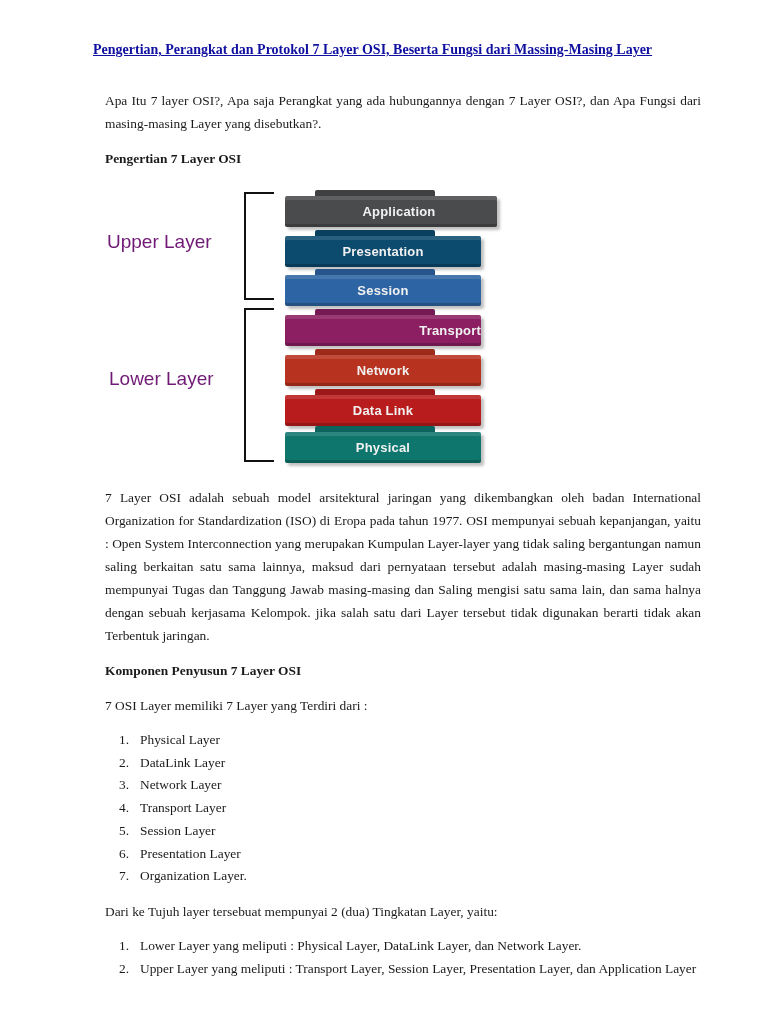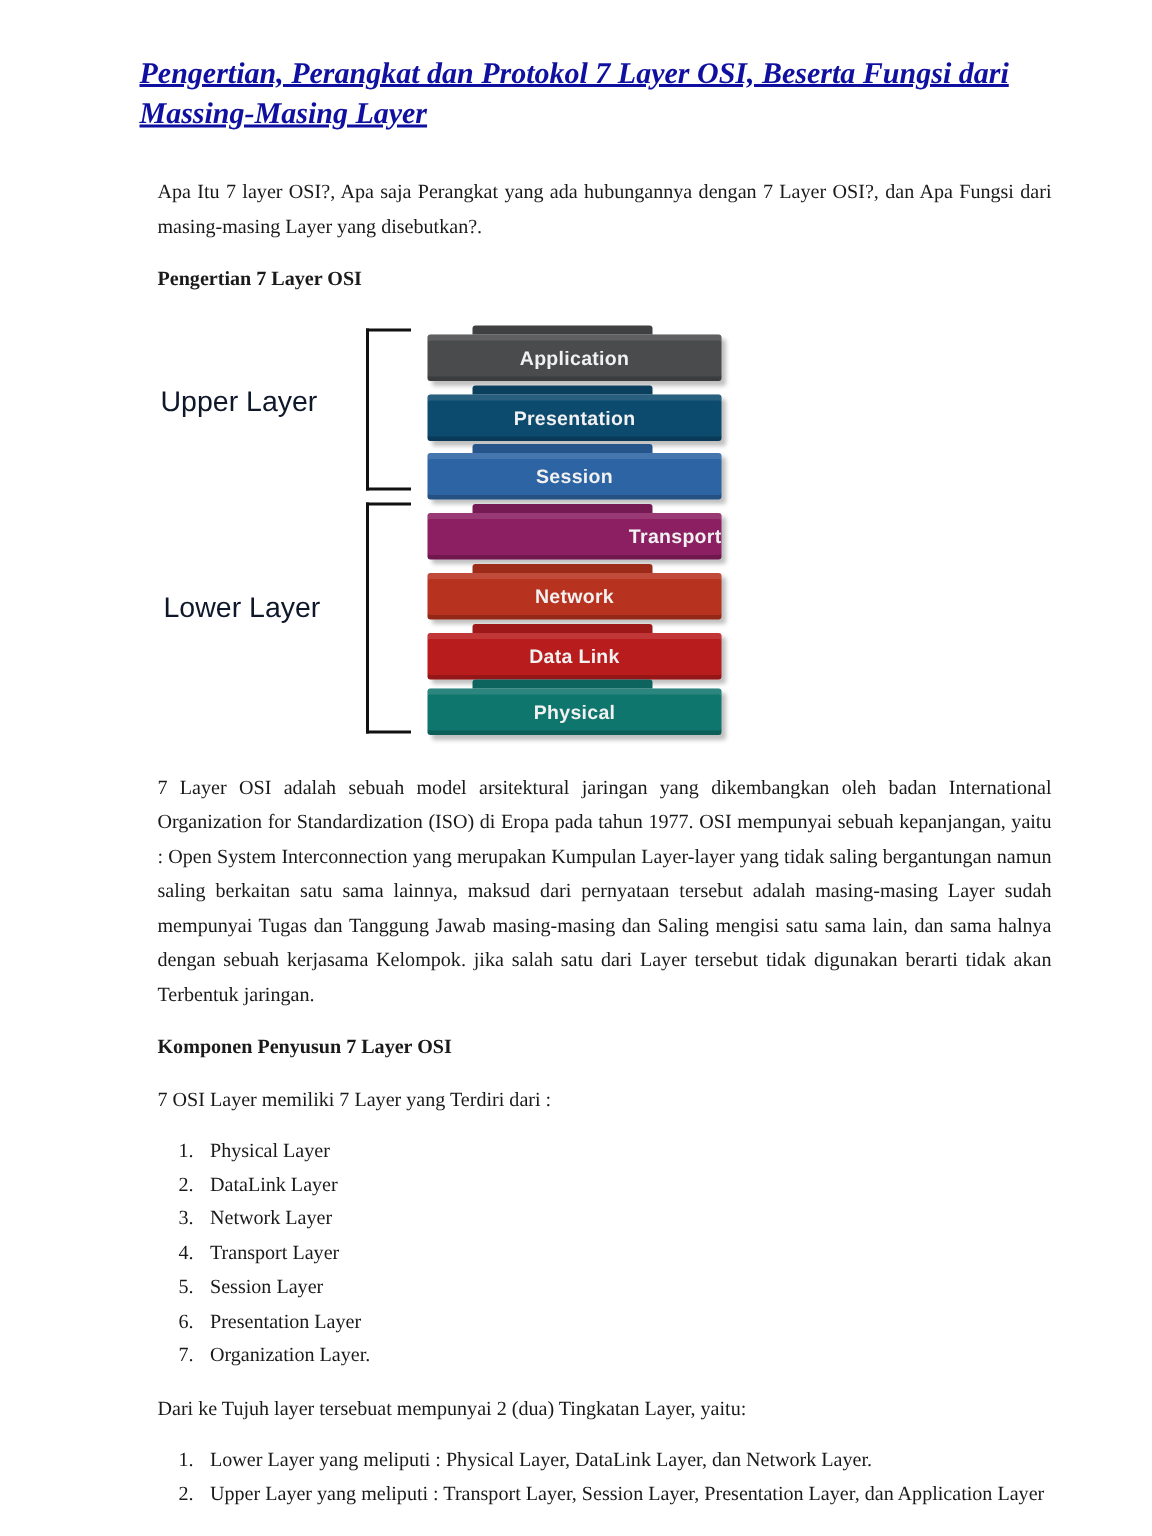--- a/index.html
+++ b/index.html
@@ -1,29 +1,29 @@
 <!DOCTYPE html>
 <html><head>
   <meta charset="utf-8">
   <style>
     html, body { margin: 0; padding: 0; background: #ffffff; }
     body { width: 768px; height: 1024px; overflow: hidden; position: relative;
       font-family: "Liberation Serif", "DejaVu Serif", serif; color: #1a1a1a; }
     .page { position: absolute; left: 93px; top: 36px; width: 620px; }
-    .title { font-weight: bold; font-size: 20px; line-height: 27px; color: #0f0fa0;
-      text-decoration: underline; margin: 0; font-style: italic; }
+    .title { font-weight: bold; font-size: 14px; line-height: 27px; color: #0f0fa0;
+      text-decoration: underline; margin: 0; }
     .para { font-size: 13.4px; line-height: 23px; text-align: justify; margin: 12px; }
     .p-intro { margin-top: 26px; }
     .heading { font-weight: bold; font-size: 13.4px; line-height: 23px; margin: 12px; }
     .figure { position: relative; width: 400px; height: 292px; margin: 6px 0 8px 6px; }
     .bracket { position: absolute; border: 2px solid #111; border-right: none; width: 28px; }
     .bracket-upper { left: 145px; top: 10px; height: 104px; }
     .bracket-lower { left: 145px; top: 126px; height: 150px; }
     .group-label { position: absolute; font-family: "Liberation Sans", sans-serif;
-      font-size: 19px; color: #0f172a; }
+      font-size: 19px; color: #701a75; }
     .label-upper { left: 8px; top: 49px; }
     .label-lower { left: 10px; top: 186px; }
     .layer { position: absolute; left: 186px; width: 196px; height: 31px;
       border-radius: 2px; font-family: "Liberation Sans", sans-serif; font-weight: bold;
       font-size: 13px; color: #f1f1f1; text-align: center; line-height: 31px;
       box-shadow: 3px 3px 3px rgba(0,0,0,0.25), inset 0 4px 0 rgba(255,255,255,0.12),
       inset 0 -3px 0 rgba(0,0,0,0.2); letter-spacing: 0.2px; }
     .layer::before { content: ""; position: absolute; left: 30px; top: -6px; width: 120px;
       height: 6px; background: inherit; filter: brightness(0.85); border-radius: 2px 2px 0 0; }
     .list { margin: 0; padding: 0; list-style: none; }
@@ -40,21 +40,21 @@
 
   <p class="para p-intro">Apa Itu 7 layer OSI?, Apa saja Perangkat yang ada hubungannya dengan 7 Layer OSI?, dan Apa Fungsi dari masing-masing Layer yang disebutkan?.</p>
   <p class="heading">Pengertian 7 Layer OSI</p>
 
   <div class="figure">
     <div class="bracket bracket-upper"></div>
     <div class="bracket bracket-lower"></div>
     <div class="group-label label-upper">Upper Layer</div>
     <div class="group-label label-lower">Lower Layer</div>
 
-    <div class="layer" style="top: 14px; background-color: rgb(74, 75, 77);">Application</div>
+    <div class="layer" style="top: 14px; background-color: rgb(74, 75, 77); padding-left: 16px;">Application</div>
     <div class="layer" style="top: 54px; background-color: #0c4a6e;">Presentation</div>
     <div class="layer" style="top: 93px; background-color: rgb(45, 100, 163);">Session</div>
     <div class="layer" style="top: 133px; background-color: rgb(139, 31, 98); text-align: right;">Transport</div>
     <div class="layer" style="top: 173px; background-color: rgb(184, 51, 31);">Network</div>
     <div class="layer" style="top: 213px; background-color: #b91c1c;">Data Link</div>
     <div class="layer" style="top: 250px; background-color: #0f766e;">Physical</div>
   </div>
 
   <p class="para">7 Layer OSI adalah sebuah model arsitektural jaringan yang dikembangkan oleh badan International Organization for Standardization (ISO) di Eropa pada tahun 1977. OSI mempunyai sebuah kepanjangan, yaitu : Open System Interconnection yang merupakan Kumpulan Layer-layer yang tidak saling bergantungan namun saling berkaitan satu sama lainnya, maksud dari pernyataan tersebut adalah masing-masing Layer sudah mempunyai Tugas dan Tanggung Jawab masing-masing dan Saling mengisi satu sama lain, dan sama halnya dengan sebuah kerjasama Kelompok. jika salah satu dari Layer tersebut tidak digunakan berarti tidak akan Terbentuk jaringan.</p>
 

